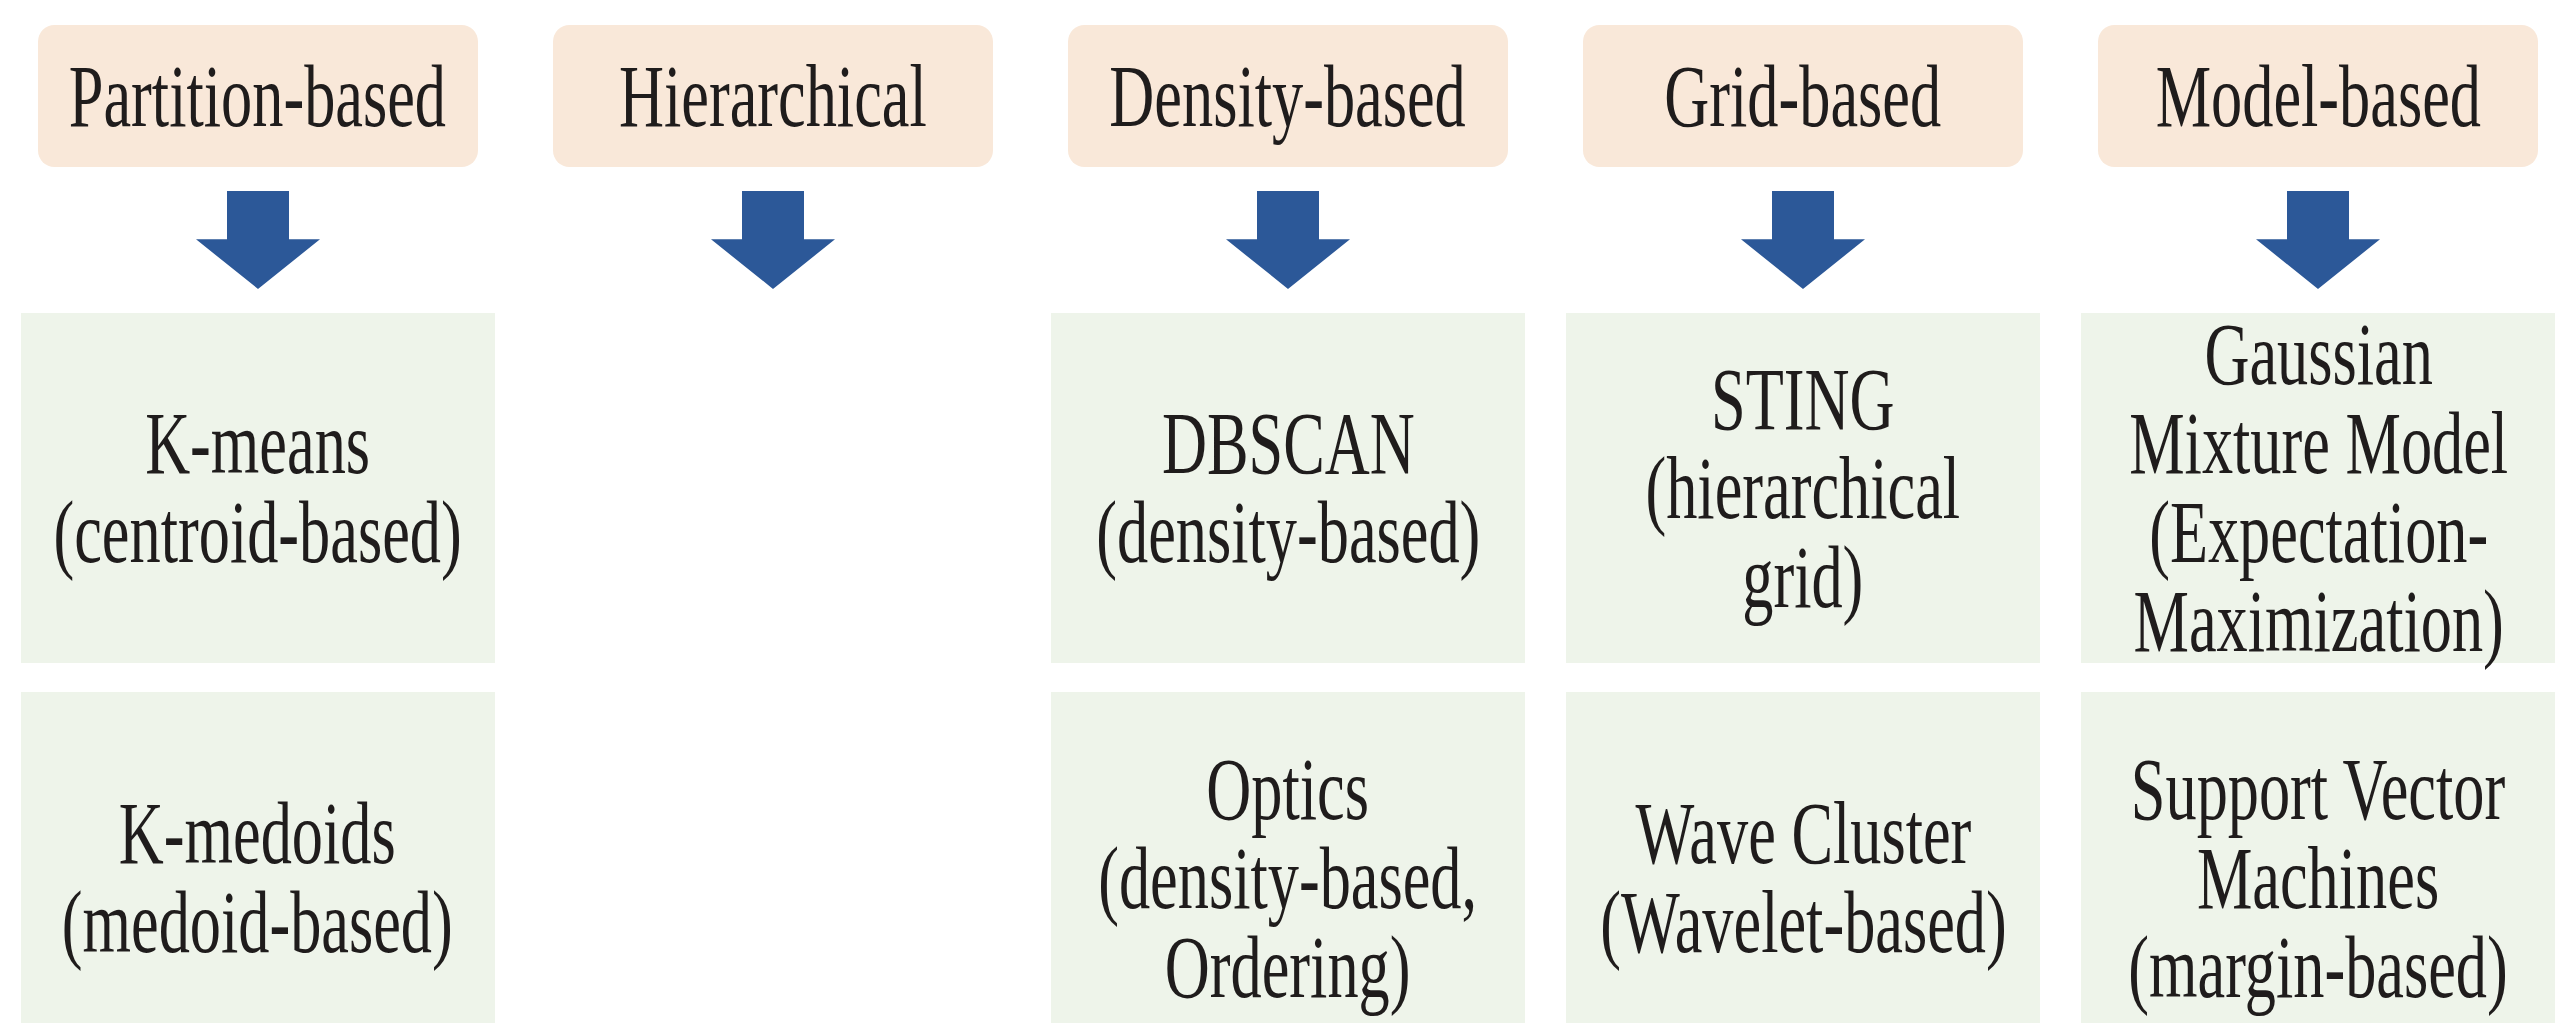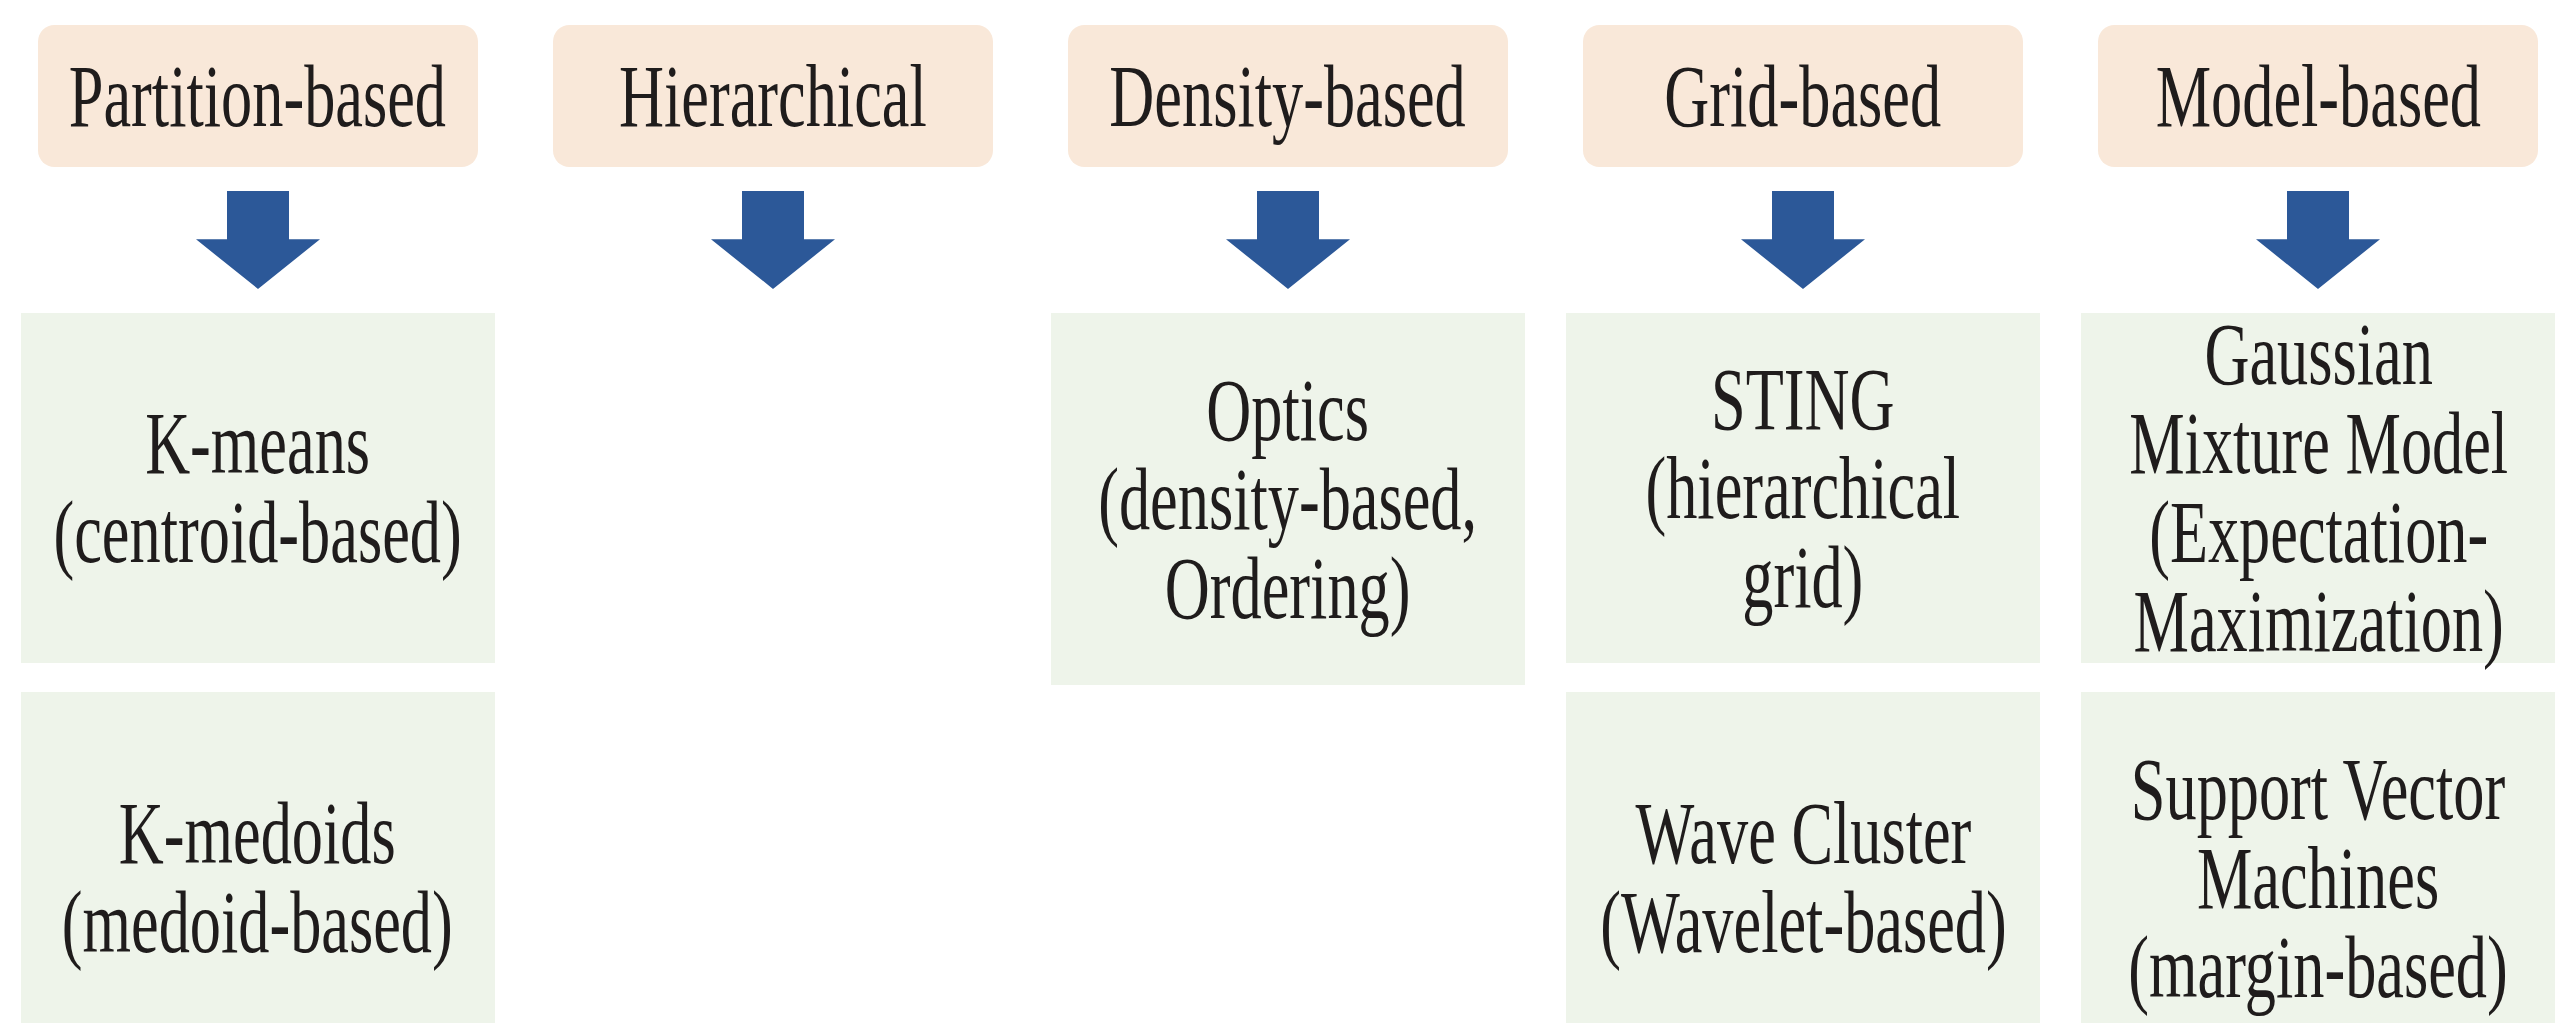--- a/index.html
+++ b/index.html
@@ -105,20 +105,24 @@
 
     <div class="column">
       <div class="header-box">
         <span class="txt">Density-based</span>
       </div>
       <div class="arrow-area">
         <svg class="arrow-svg" width="124" height="98" viewBox="0 0 180 142">
           <path d="M45,0 L135,0 L135,70 L180,70 L90,142 L0,70 L45,70 Z"></path>
         </svg>
       </div>
+      <div class="algo-box row2">
+        <span class="txt">DBSCAN
+(density-based)</span>
+      </div>
       <div class="algo-box row3">
         <span class="txt">Optics
 (density-based,
 Ordering)</span>
       </div>
     </div>
 
     <div class="column">
       <div class="header-box">
         <span class="txt">Grid-based</span>

